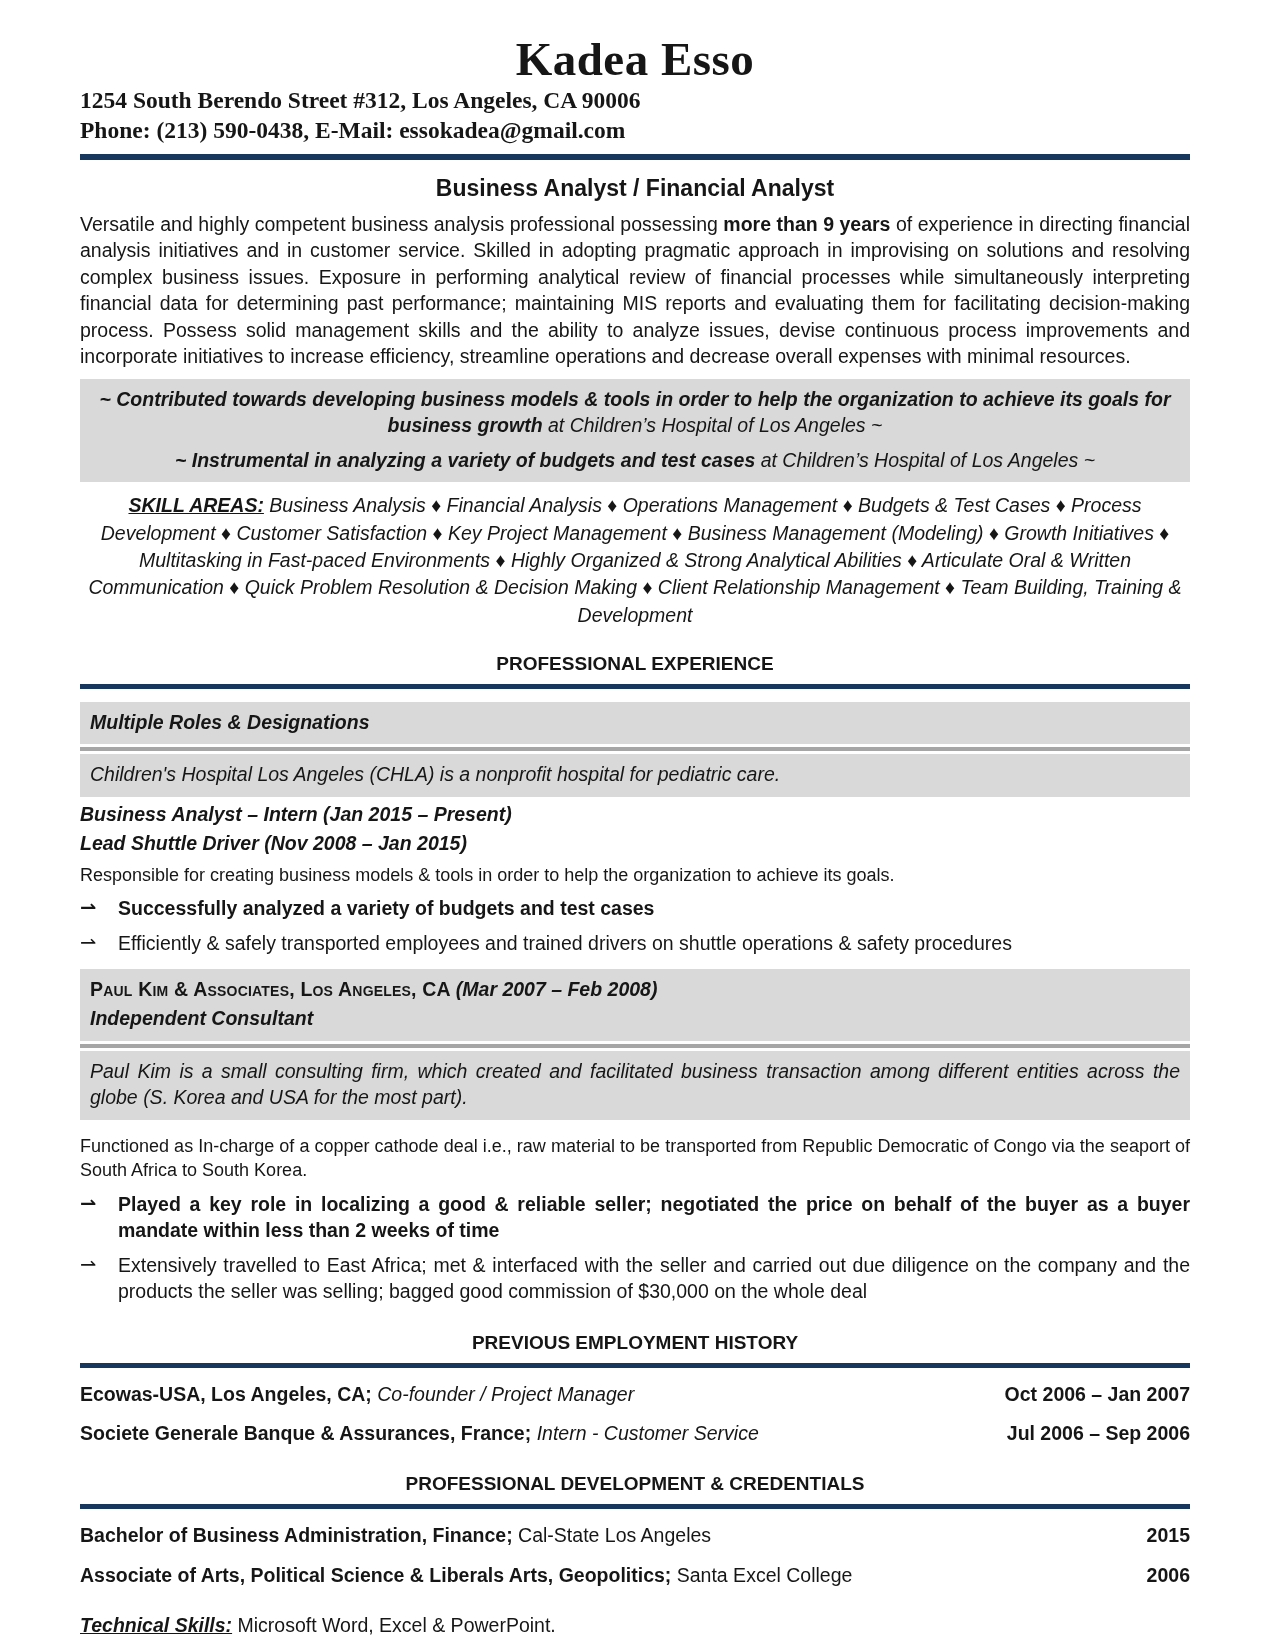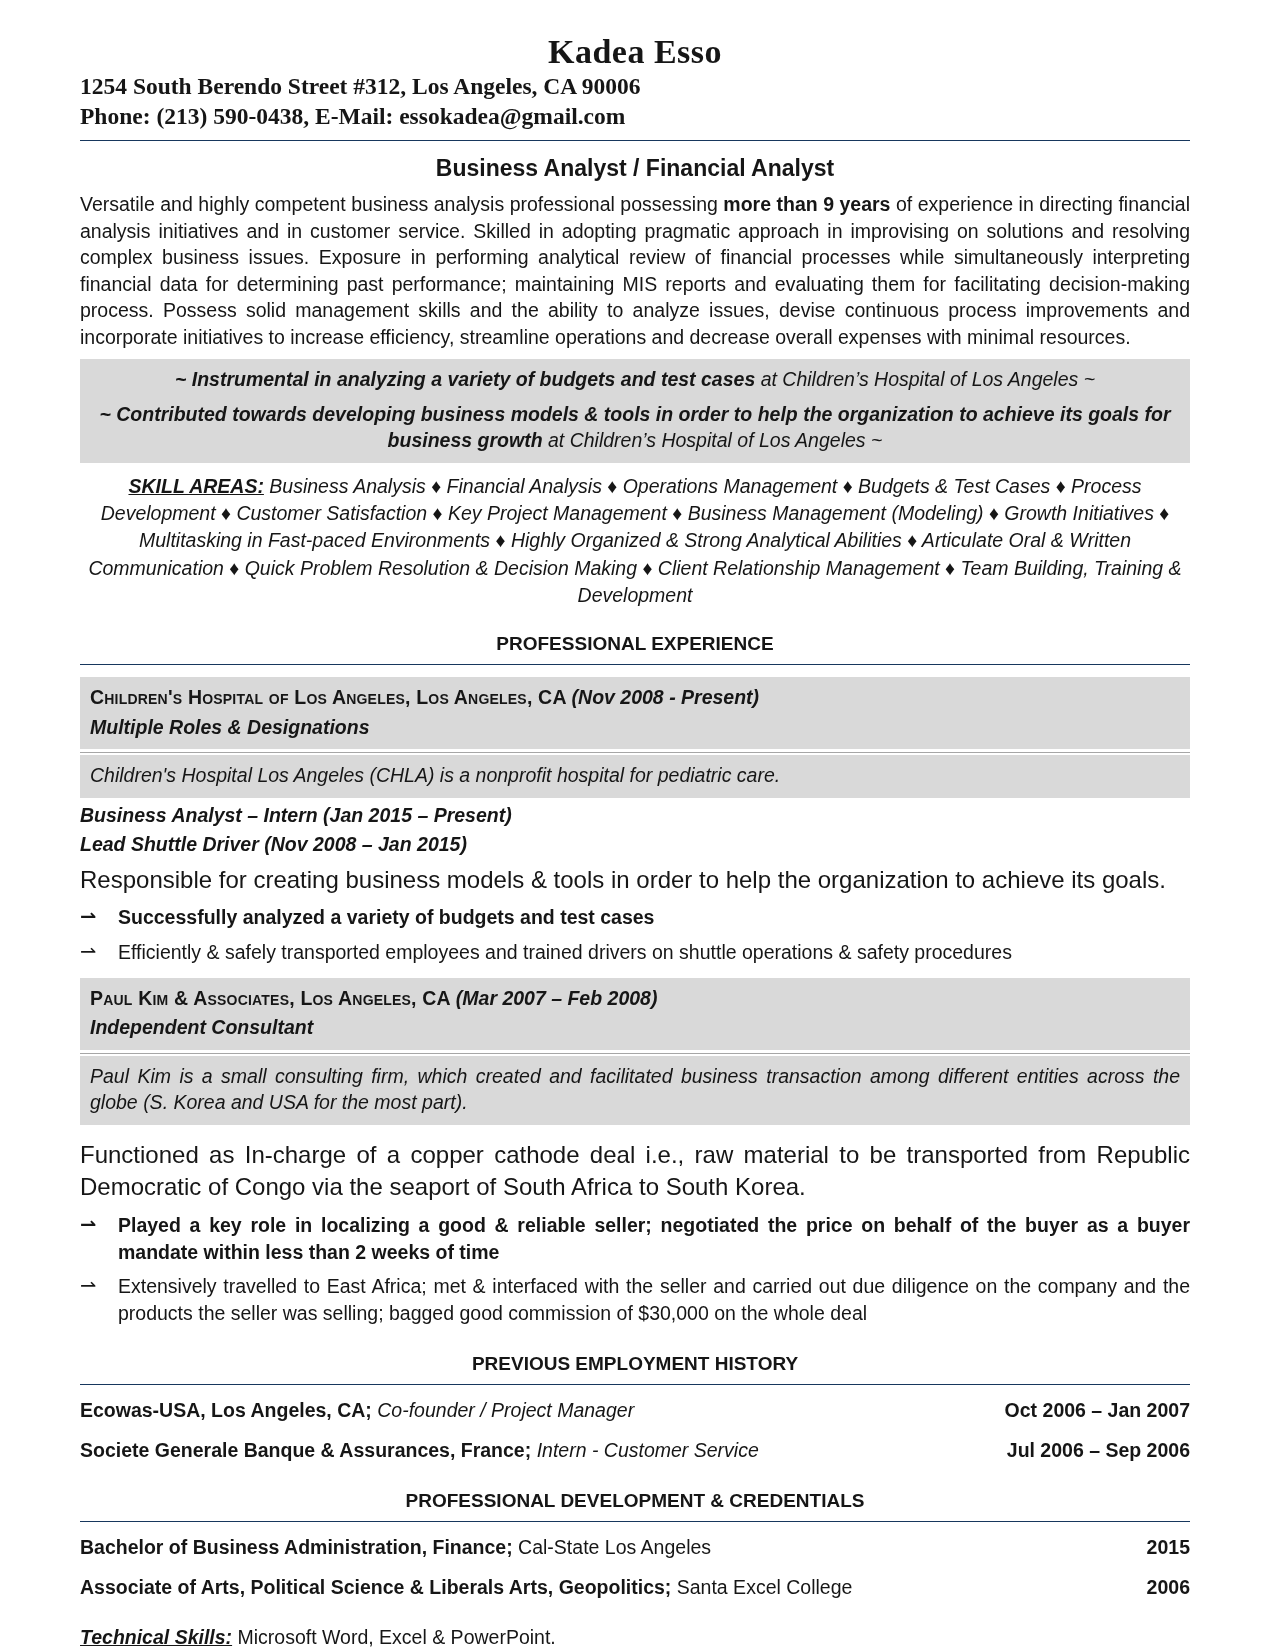--- a/index.html
+++ b/index.html
@@ -11,21 +11,21 @@
     font-family: "Liberation Sans", "DejaVu Sans", sans-serif;
   }
   .page {
     width: 1275px; height: 1649px;
     padding: 34px 85px 0 80px;
     display: flex; flex-direction: column;
   }
   
   .name {
     font-family: "Liberation Serif", "DejaVu Serif", serif;
-    font-weight: bold; font-size: 34px; line-height: 1.08;
+    font-weight: bold; font-size: 47px; line-height: 1.08;
     text-align: center; letter-spacing: 0.5px;
   }
   .hdr-line {
     font-family: "Liberation Serif", "DejaVu Serif", serif;
     font-weight: bold; font-size: 23.5px; line-height: 1.28;
     text-align: left;
   }
   .rule-navy { height: 6px; background: #17375D; margin-top: 9px; }
   .rule-navy.thin { height: 5px; }
   .doc-title { text-align: center; font-weight: bold; font-size: 23px; margin-top: 15px; }
@@ -58,21 +58,21 @@
   }
   .company { font-variant: small-caps; letter-spacing: 0.2px; }
   .job-dates { font-style: italic; }
   .job-designation { font-style: italic; }
   .job-divider { height: 4px; background: #A6A6A6; margin: 3px 0; }
   .job-desc {
     background: #D9D9D9; padding: 7px 10px 9px;
     font-style: italic; font-size: 19.5px; line-height: 1.36; text-align: justify;
   }
   .role-line { font-weight: bold; font-style: italic; font-size: 19.5px; margin-top: 6px; }
-  .para { font-size: 24px; line-height: 1.36; margin-top: 8px; text-align: justify; }
+  .para { font-size: 18px; line-height: 1.36; margin-top: 8px; text-align: justify; }
   .bullet { display: flex; font-size: 19.5px; line-height: 1.36; margin-top: 8px; }
   .bullet .arrow { width: 38px; flex: none; font-family: "DejaVu Sans", sans-serif; }
   .bullet .btext { flex: 1; text-align: justify; }
   .bullet.bold { font-weight: bold; }
   
   .row-line {
     display: flex; justify-content: space-between; align-items: baseline;
     font-size: 19.5px; line-height: 1.3; margin-top: 14px;
   }
   .row-left b { font-weight: bold; }
@@ -90,31 +90,30 @@
   <div class="name">Kadea Esso</div>
   <div class="hdr-line">1254 South Berendo Street #312, Los Angeles, CA 90006</div>
   <div class="hdr-line">Phone: (213) 590-0438, E-Mail: essokadea@gmail.com</div>
   <div class="rule-navy"></div>
 
   <div class="doc-title">Business Analyst / Financial Analyst</div>
 
   <div class="summary"><span>Versatile and highly competent business analysis professional possessing </span><b>more than 9 years</b><span> of experience in directing financial analysis initiatives and in customer service. Skilled in adopting pragmatic approach in improvising on solutions and resolving complex business issues. Exposure in performing analytical review of financial processes while simultaneously interpreting financial data for determining past performance; maintaining MIS reports and evaluating them for facilitating decision-making process. Possess solid management skills and the ability to analyze issues, devise continuous process improvements and incorporate initiatives to increase efficiency, streamline operations and decrease overall expenses with minimal resources.</span></div>
 
   <div class="highlight-box">
+    <div class="hl"><b>~ Contributed towards developing business models &amp; tools in order to help the organization to achieve its goals for business growth</b><span> at Children’s Hospital of Los Angeles ~</span></div>
     <div class="hl"><b>~ Instrumental in analyzing a variety of budgets and test cases</b><span> at Children’s Hospital of Los Angeles ~</span></div>
-    <div class="hl"><b>~ Contributed towards developing business models &amp; tools in order to help the organization to achieve its goals for business growth</b><span> at Children’s Hospital of Los Angeles ~</span></div>
   </div>
 
   <div class="skills"><span class="label">SKILL AREAS:</span><span> Business Analysis ♦ Financial Analysis ♦ Operations Management ♦ Budgets &amp; Test Cases ♦ Process Development ♦ Customer Satisfaction ♦ Key Project Management ♦ Business Management (Modeling) ♦ Growth Initiatives ♦ Multitasking in Fast-paced Environments ♦ Highly Organized &amp; Strong Analytical Abilities ♦ Articulate Oral &amp; Written Communication ♦ Quick Problem Resolution &amp; Decision Making ♦ Client Relationship Management ♦ Team Building, Training &amp; Development</span></div>
 
   <div class="section-heading first">PROFESSIONAL EXPERIENCE</div>
   <div class="rule-navy thin"></div>
 
   <div class="job-header">
-    <div><span class="company">Children's Hospital of Los Angeles, Los Angeles, CA </span><span class="job-dates">(Nov 2008 - Present)</span></div>
     <div class="job-designation">Multiple Roles &amp; Designations</div>
   </div>
   <div class="job-divider"></div>
   <div class="job-desc">Children's Hospital Los Angeles (CHLA) is a nonprofit hospital for pediatric care.</div>
 
   <div class="role-line">Business Analyst – Intern (Jan 2015 – Present)</div>
   <div class="role-line">Lead Shuttle Driver (Nov 2008 – Jan 2015)</div>
   <div class="para">Responsible for creating business models &amp; tools in order to help the organization to achieve its goals.</div>
 
   <div class="bullet bold">

